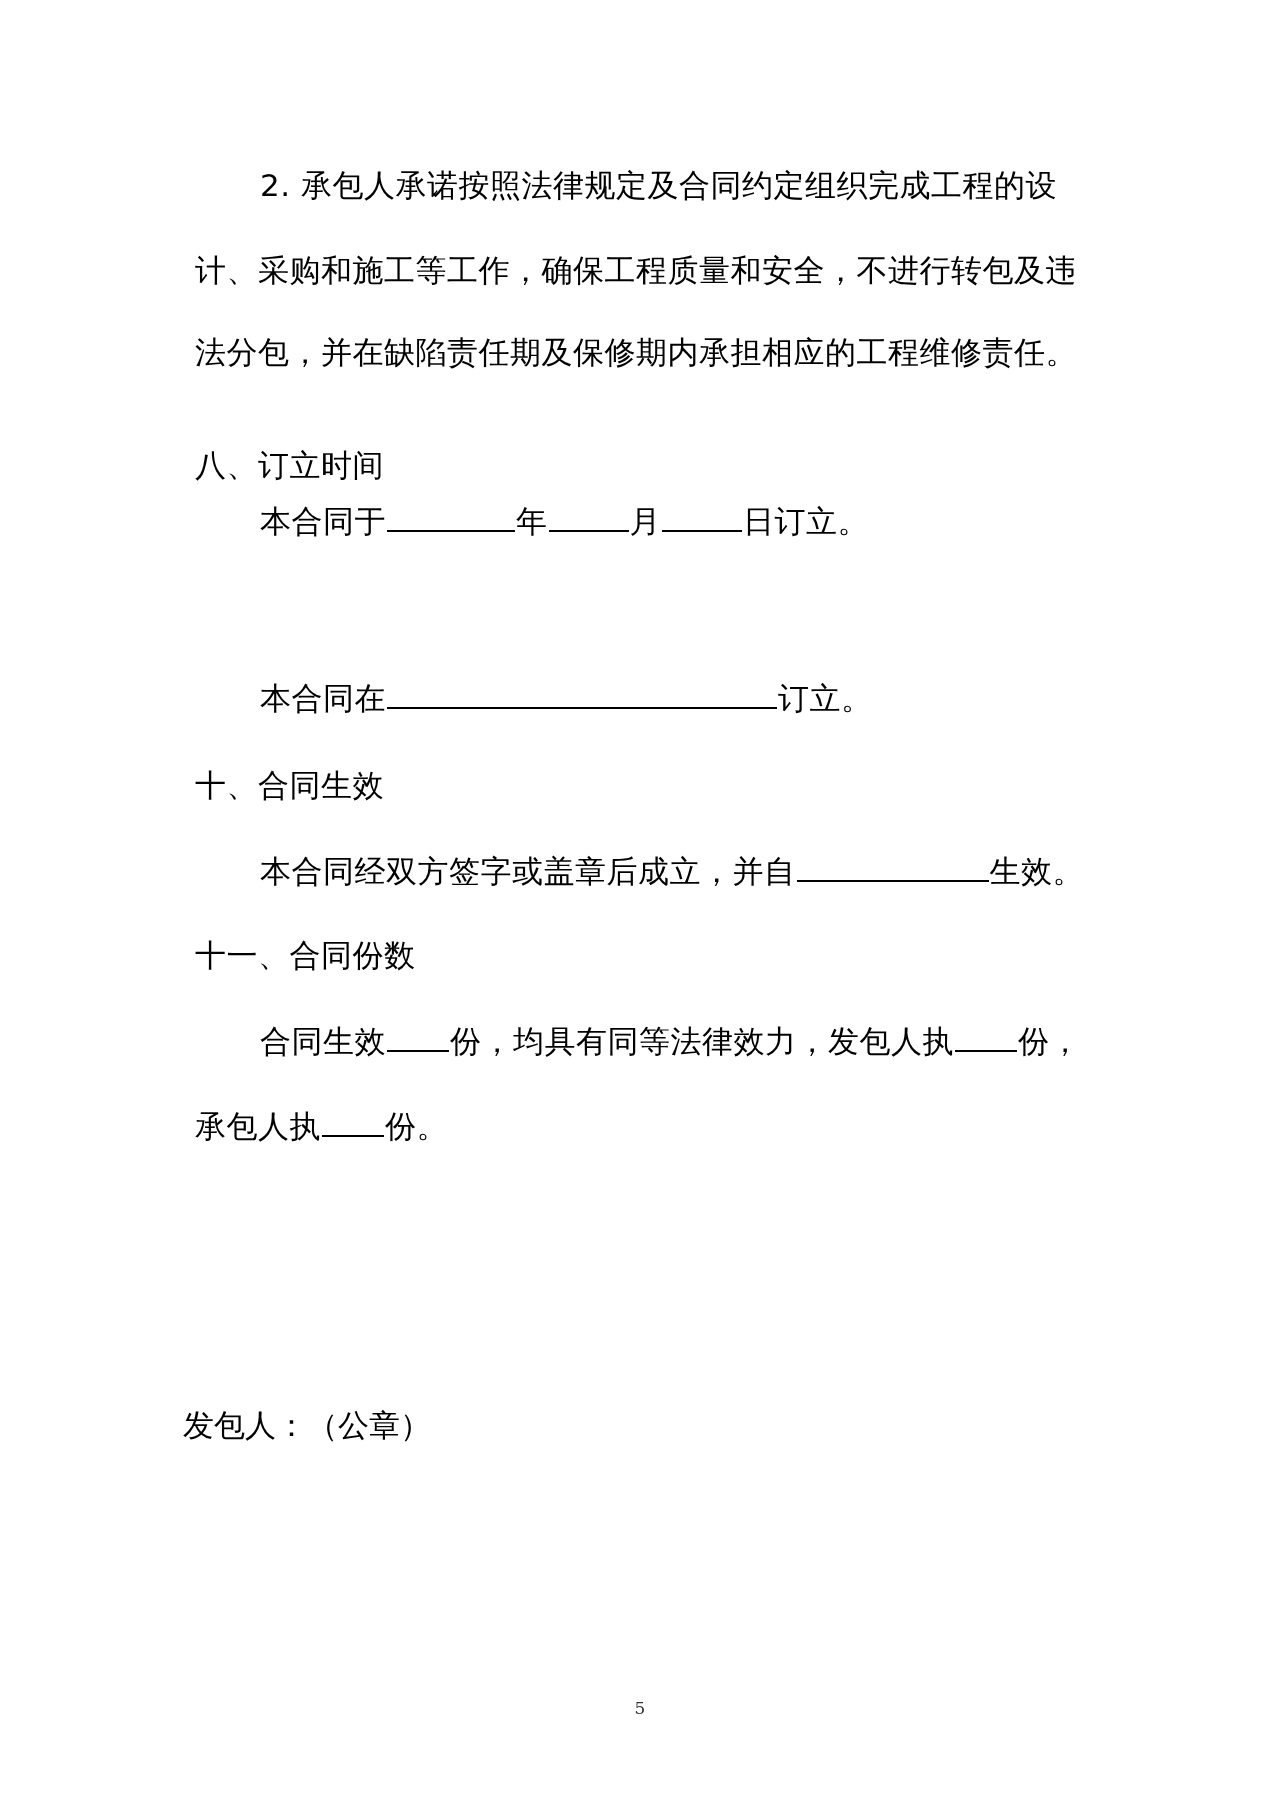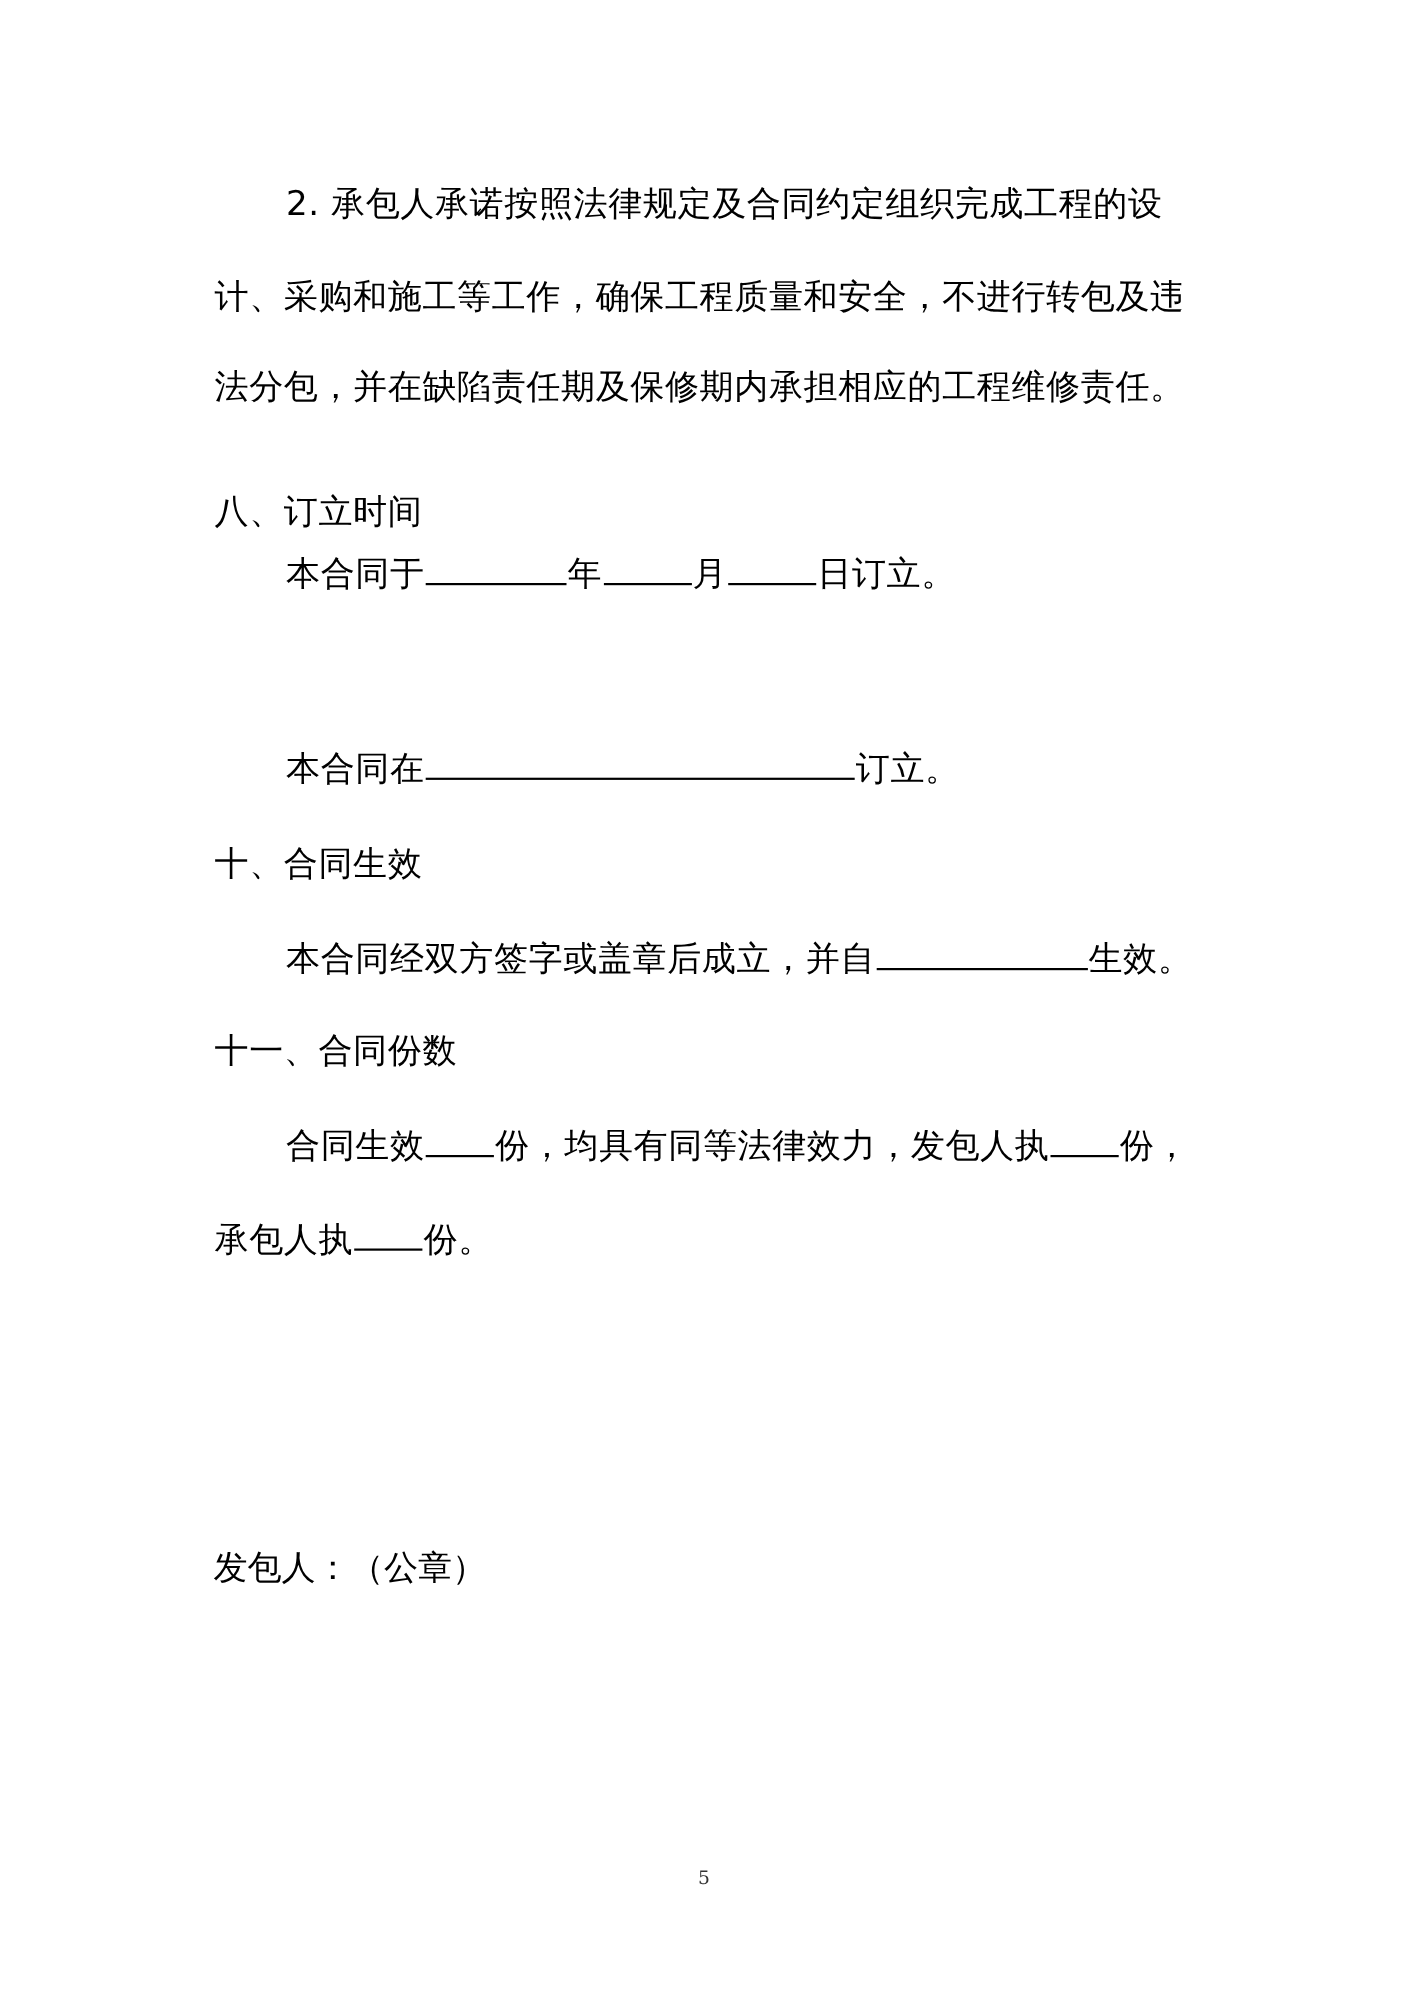--- a/index.html
+++ b/index.html
@@ -39,21 +39,20 @@
     height: 30px;
     vertical-align: baseline;
     margin: 0 1px;
   }
   .sig {
     position: absolute;
     top: 1405px;
     font-size: 31px;
     line-height: 40px;
     white-space: nowrap;
-    margin-left: 11px;
   }
   .pagenum {
     position: absolute;
     top: 1698px;
     left: 0;
     width: 1280px;
     text-align: center;
     font-family: "DejaVu Serif", "Liberation Serif", serif;
     font-size: 17px;
     color: #333;

